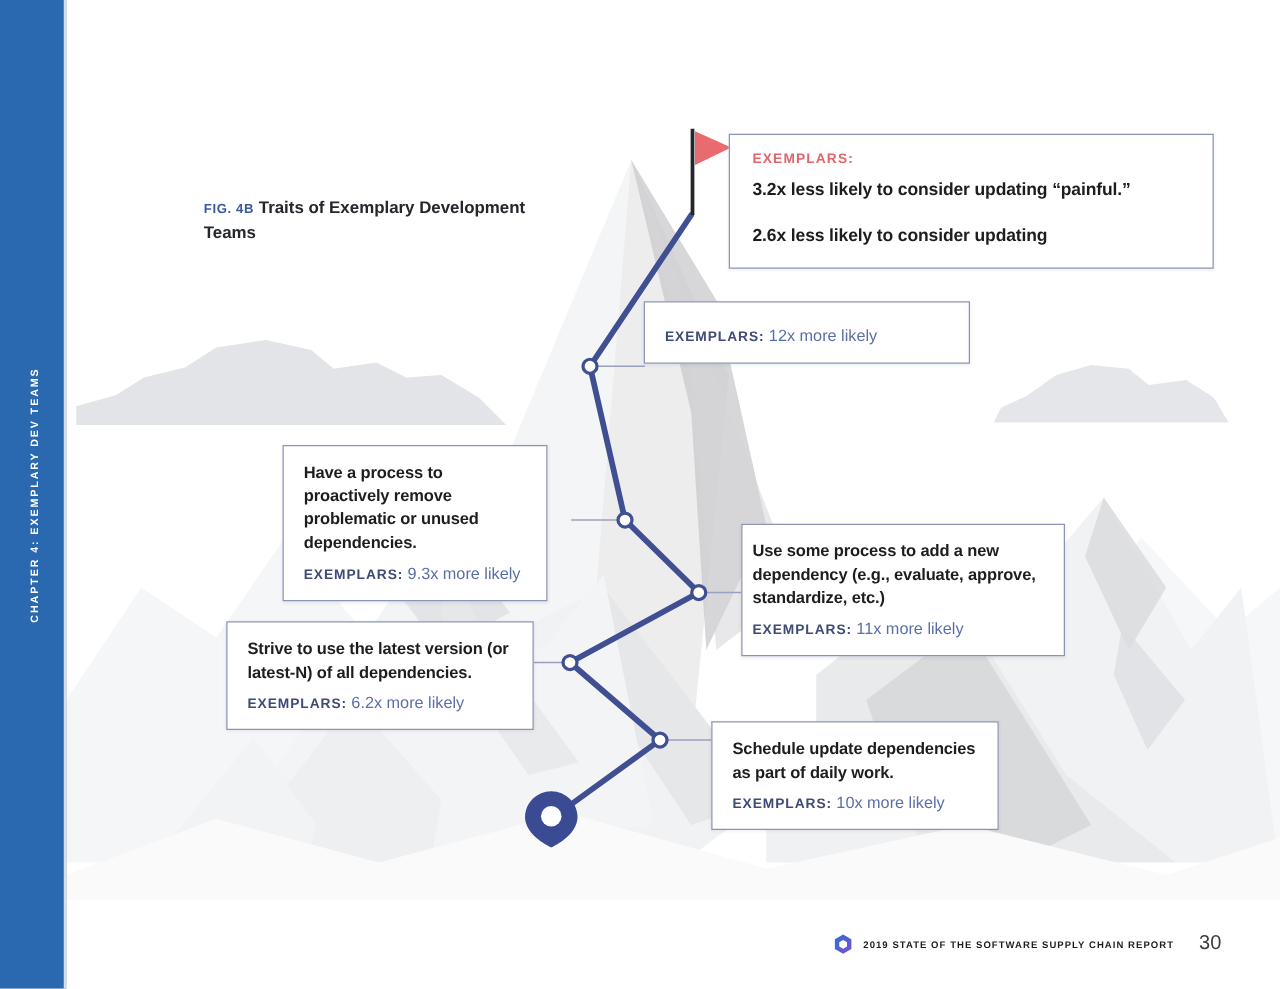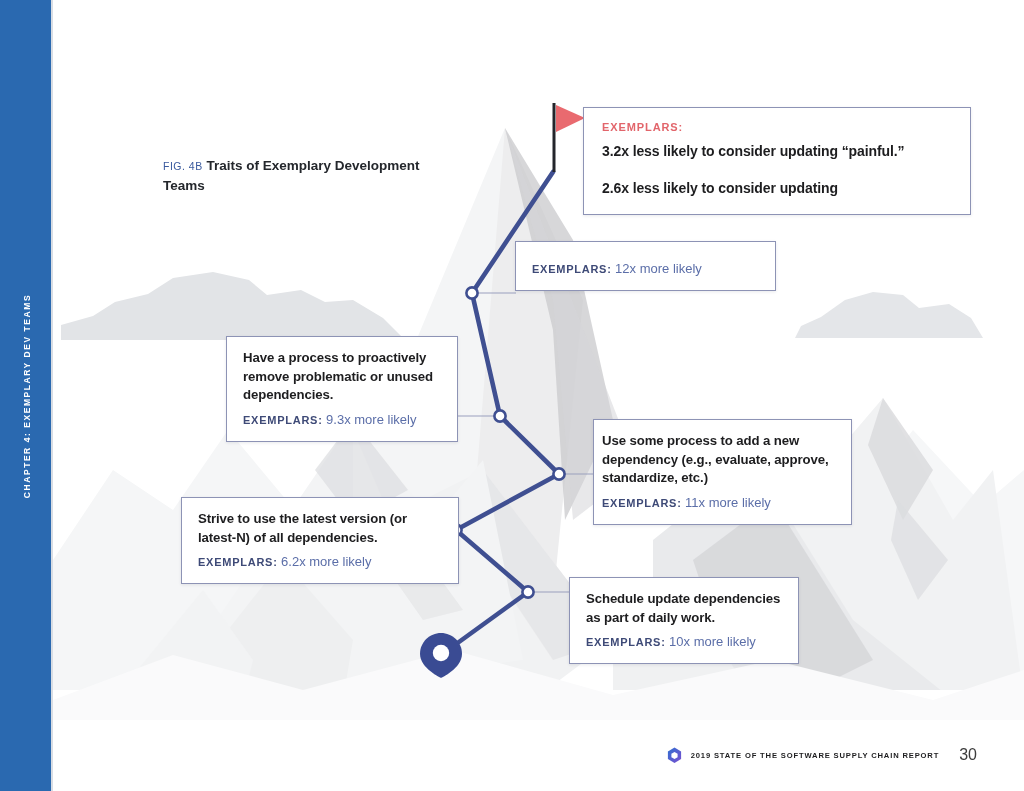--- a/index.html
+++ b/index.html
@@ -83,21 +83,21 @@
     width: 300px;
     z-index: 30;
     font-size: 13.5px;
     font-weight: bold;
     line-height: 1.45;
     color: #24272c;
   }
   #fig-title .fig-tag {
     color: #3a5a9e;
     font-size: 10.5px;
-    font-weight: normal;
+    font-weight: bold;
     letter-spacing: 0.5px;
   }
 
   
   .callout {
     position: absolute;
     z-index: 25;
     background: #ffffff;
     border: 1px solid #8d93b5;
     border-radius: 0;
@@ -147,23 +147,23 @@
     font-size: 14px;
     font-weight: bold;
     line-height: 1.42;
     color: #1d1d1f;
     margin-bottom: 17px;
     letter-spacing: -0.1px;
   }
   #callout-summit .line:last-child { margin-bottom: 0; margin-top: 14px; }
 
   #callout-automated { left: 515px; top: 241px;  width: 261px; padding: 12px 15px 12px 16px; }
-  #callout-remove    { left: 226px; top: 336px;  width: 232px; padding: 12px 15px 12px 16px; }
+  #callout-remove    { left: 226px; top: 356px;  width: 212px; padding: 12px 15px 12px 16px; }
   #callout-add       { left: 593px; top: 419px;  width: 259px; padding: 12px 15px 12px 8px; }
-  #callout-latest    { left: 181px; top: 497px;  width: 278px; padding: 12px 15px 12px 16px; }
+  #callout-latest    { left: 181px; top: 497px;  width: 246px; padding: 12px 15px 12px 16px; }
   #callout-schedule  { left: 569px; top: 577px;  width: 230px; padding: 12px 15px 12px 16px; }
 
   
   #footer {
     position: absolute;
     right: 47px;
     bottom: 27px;
     z-index: 30;
     display: flex;
     align-items: center;

